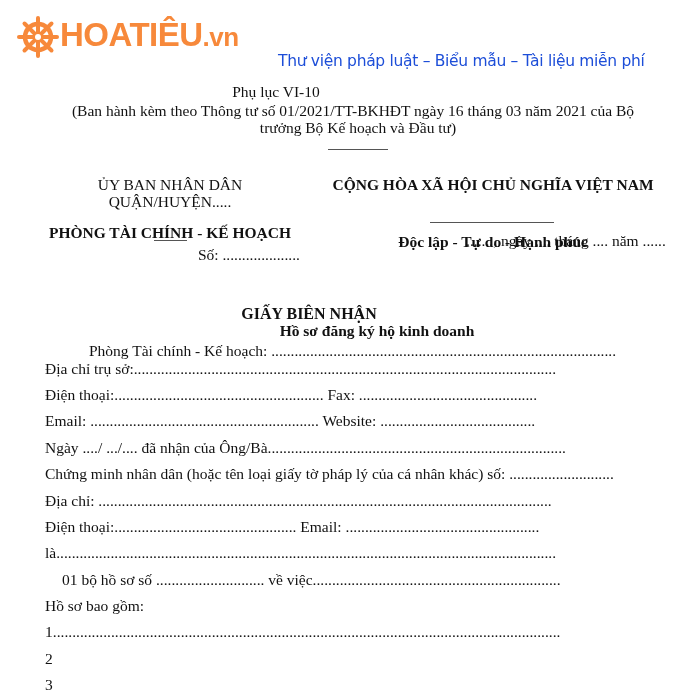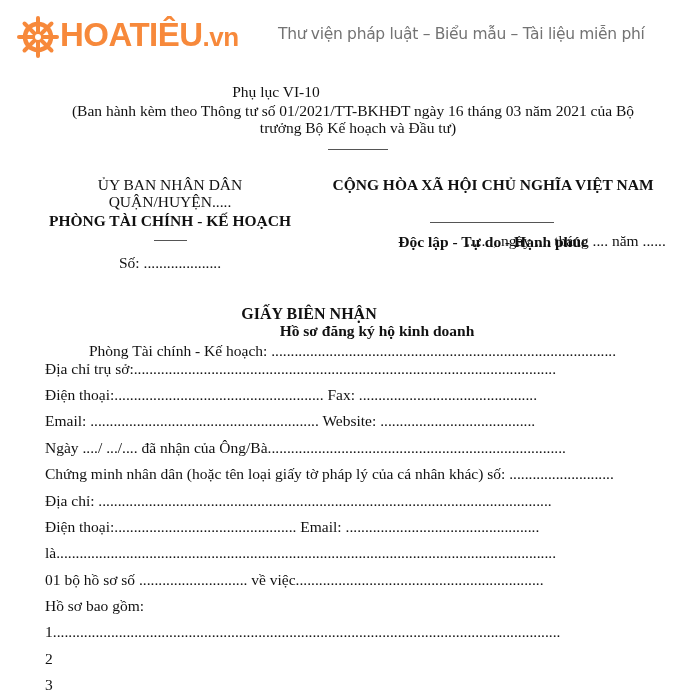--- a/index.html
+++ b/index.html
@@ -4,21 +4,21 @@
 <style>
   html, body { margin:0; padding:0; }
   body { width:686px; height:697px; background:#ffffff; position:relative; overflow:hidden; color:#111; }
   .abs { position:absolute; white-space:nowrap; }
   .serif { font-family:"Liberation Serif", "DejaVu Serif", serif; font-size:15.5px; line-height:18px; color:#111; }
   .bold { font-weight:bold; }
   .center { text-align:center; }
   #logo-icon { position:absolute; left:17px; top:16px; width:42px; height:42px; }
   #logo-text { position:absolute; left:60px; top:17px; font-family:"Liberation Sans", "DejaVu Sans", sans-serif; font-weight:bold; font-size:33px; line-height:36px; color:#F7893B; letter-spacing:-0.5px; }
   #logo-text .vn { font-size:26px; }
-  #tagline { position:absolute; left:278px; top:24px; font-family:"DejaVu Sans", "Liberation Sans", sans-serif; font-size:15.5px; line-height:20px; color:#737373; letter-spacing:-0.3px; }
+  #tagline { position:absolute; left:278px; top:51px; font-family:"DejaVu Sans", "Liberation Sans", sans-serif; font-size:15.5px; line-height:20px; color:#1d4ed8; letter-spacing:-0.3px; }
   .rule { position:absolute; height:1px; background:#555; }
 </style>
 </head>
 <body>
 
 <div>
   <svg id="logo-icon" viewBox="0 0 42 42">
     <g stroke="#F7893B" fill="none" stroke-linecap="round">
       <circle cx="21" cy="21" r="13" stroke-width="4.5"></circle>
       <circle cx="21" cy="21" r="4" stroke-width="3"></circle>
@@ -33,38 +33,38 @@
   <div id="tagline">Thư viện pháp luật – Biểu mẫu – Tài liệu miễn phí</div>
 </div>
 
 <div class="abs serif center" style="left:0; width:552px; top:83px;">Phụ lục VI-10</div>
 <div class="abs serif center" style="left:0; width:706px; top:102px;">(Ban hành kèm theo Thông tư số 01/2021/TT-BKHĐT ngày 16 tháng 03 năm 2021 của Bộ</div>
 <div class="abs serif center" style="left:0; width:716px; top:119px;">trưởng Bộ Kế hoạch và Đầu tư)</div>
 <div class="rule" style="left:328px; top:149px; width:60px;"></div>
 
 <div class="abs serif center" style="left:40px; width:260px; top:176px;">ỦY BAN NHÂN DÂN</div>
 <div class="abs serif center" style="left:40px; width:260px; top:193px;">QUẬN/HUYỆN.....</div>
-<div class="abs serif center bold" style="left:40px; width:260px; top:212px;">PHÒNG TÀI CHÍNH - KẾ HOẠCH</div>
+<div class="abs serif center bold" style="left:40px; width:260px; top:224px;">PHÒNG TÀI CHÍNH - KẾ HOẠCH</div>
 <div class="rule" style="left:154px; top:240px; width:33px;"></div>
-<div class="abs serif center" style="left:40px; width:260px; top:254px;">Số: ....................</div>
+<div class="abs serif center" style="left:40px; width:260px; top:246px;text-align:right;">Số: ....................</div>
 
 <div class="abs serif center bold" style="left:318px; width:350px; top:176px;">CỘNG HÒA XÃ HỘI CHỦ NGHĨA VIỆT NAM</div>
 <div class="abs serif center bold" style="left:318px; width:350px; top:194px;margin-top:39px;">Độc lập - Tự do - Hạnh phúc</div>
 <div class="rule" style="left:430px; top:222px; width:124px;"></div>
 <div class="abs serif" style="left:466px; top:232px;">......., ngày .... tháng .... năm ......</div>
 
 <div class="abs serif center bold" style="left:0; width:618px; top:305px; font-size:16px;">GIẤY BIÊN NHẬN</div>
 <div class="abs serif center bold" style="left:0; width:686px; top:322px;padding-left:34px;">Hồ sơ đăng ký hộ kinh doanh</div>
 
 <div class="abs serif" style="left:48px; top:342px;margin-left:41px;">Phòng Tài chính - Kế hoạch: .........................................................................................</div>
 <div class="abs serif" style="left:45px; top:360px;">Địa chỉ trụ sở:.............................................................................................................</div>
 <div class="abs serif" style="left:45px; top:386px;">Điện thoại:...................................................... Fax: ..............................................</div>
 <div class="abs serif" style="left:45px; top:412px;">Email: ........................................................... Website: ........................................</div>
 <div class="abs serif" style="left:45px; top:439px;">Ngày ..../ .../.... đã nhận của Ông/Bà.............................................................................</div>
 <div class="abs serif" style="left:45px; top:465px;">Chứng minh nhân dân (hoặc tên loại giấy tờ pháp lý của cá nhân khác) số: ...........................</div>
 <div class="abs serif" style="left:45px; top:492px;">Địa chỉ: .....................................................................................................................</div>
 <div class="abs serif" style="left:45px; top:518px;">Điện thoại:............................................... Email: ..................................................</div>
 <div class="abs serif" style="left:45px; top:544px;text-align:center;">là.................................................................................................................................</div>
-<div class="abs serif" style="left:45px; top:571px;">01 bộ hồ sơ số ............................ về   việc................................................................</div>
+<div class="abs serif" style="left:62px; top:571px;">01 bộ hồ sơ số ............................ về   việc................................................................</div>
 <div class="abs serif" style="left:45px; top:597px;">Hồ sơ bao gồm:</div>
 <div class="abs serif" style="left:45px; top:623px;">1...................................................................................................................................</div>
 <div class="abs serif" style="left:45px; top:650px;">2</div>
 <div class="abs serif" style="left:45px; top:676px;">3</div>
 
 </body></html>

